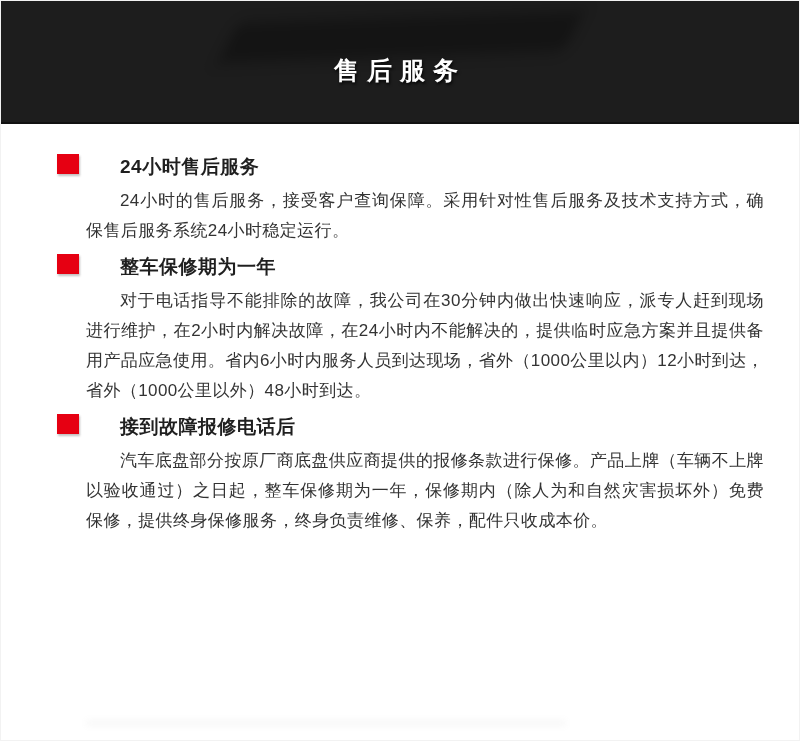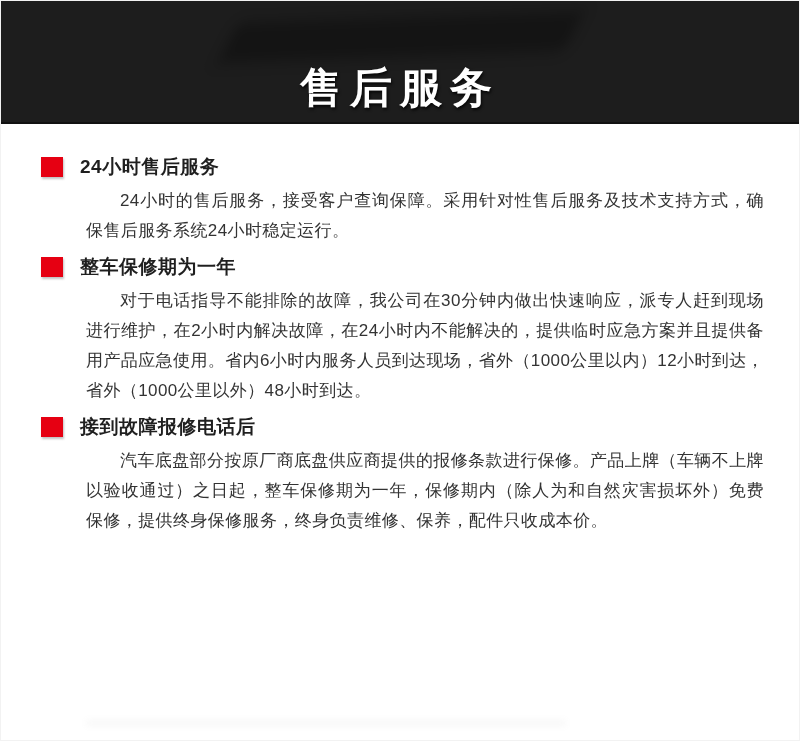--- a/index.html
+++ b/index.html
@@ -19,47 +19,47 @@
     position: relative;
     height: 121px;
     background: #1d1d1d;
     border-bottom: 2px solid #111;
     overflow: hidden;
   }
   .banner-title {
     position: absolute;
     left: 0; right: 0;
     top: 53px;
-    margin: 6px;
+    margin: 0;
     text-align: center;
     color: #ffffff;
-    font-size: 42px;
+    font-size: 25px;
     font-weight: bold;
     letter-spacing: 8px;
     text-shadow: 1px 2px 3px rgba(0,0,0,0.8);
   }
   .banner-watermark {
     position: absolute;
     left: 230px;
     top: 16px;
     width: 340px;
     height: 40px;
     background: rgba(0,0,0,0.55);
     filter: blur(7px);
     transform: skewX(-28deg) rotate(-2deg);
     opacity: 0.55;
   }
   
   .content { padding-top: 30px; }
   .section { margin: 0; }
   .section-head {
     display: flex;
-    align-items: center;
     height: 26px;
-    margin-left: 40px;
+    margin-left: 56px;
+    gap: 24px;
   }
   .bullet {
     width: 22px;
     height: 20px;
     background: #e60012;
     box-shadow: 1px 2px 2px rgba(120,120,120,0.45);
     margin-right: 17px;
     flex: 0 0 auto;
   }
   .section-heading {

